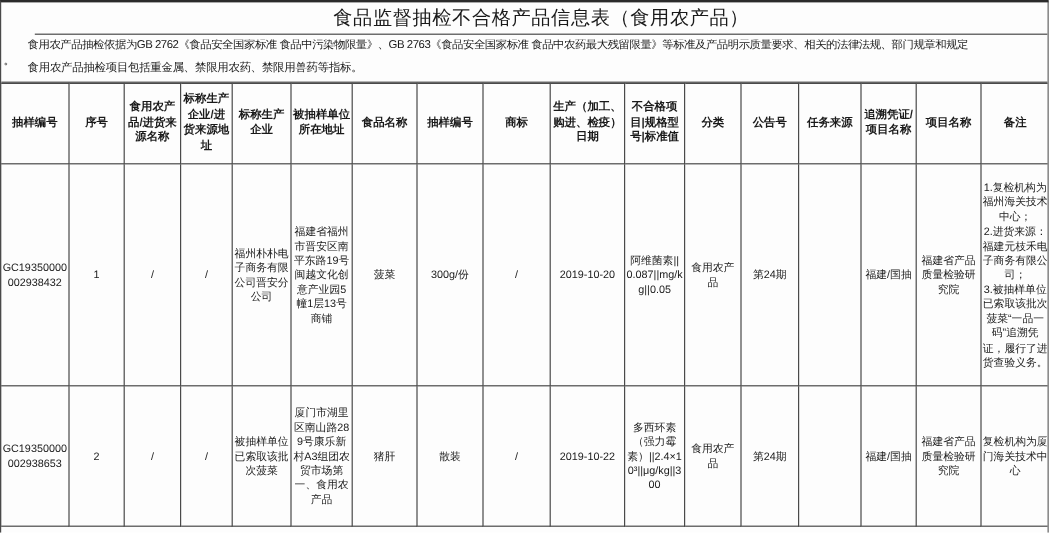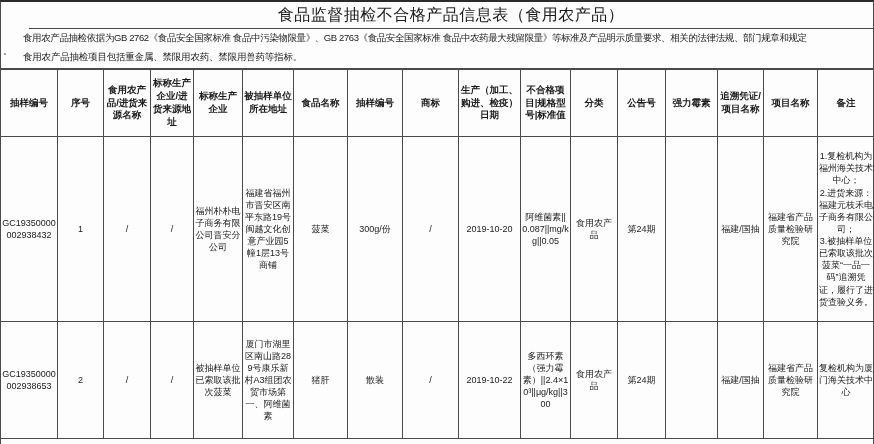--- a/index.html
+++ b/index.html
@@ -102,21 +102,21 @@
           <th>标称生产企业/进货来源地址</th>
           <th>标称生产企业</th>
           <th>被抽样单位所在地址</th>
           <th>食品名称</th>
           <th>抽样编号</th>
           <th>商标</th>
           <th>生产（加工、购进、检疫）日期</th>
           <th>不合格项目|规格型号|标准值</th>
           <th>分类</th>
           <th>公告号</th>
-          <th>强力霉素</th>
+          <th>任务来源</th>
           <th>追溯凭证/项目名称</th>
           <th>项目名称</th>
           <th>备注</th>
         </tr>
     </thead>
     <tbody>
         <tr style="height: 185px;">
           <td>GC19350000002938432</td>
           <td>1</td>
           <td>/</td>
@@ -136,21 +136,21 @@
           <td>1.复检机构为福州海关技术中心；
 2.进货来源：福建元枝禾电子商务有限公司；
 3.被抽样单位已索取该批次菠菜“一品一码”追溯凭证，履行了进货查验义务。</td>
         </tr>
         <tr style="height: 117px;">
           <td>GC19350000002938653</td>
           <td>2</td>
           <td>/</td>
           <td>/</td>
           <td>被抽样单位已索取该批次菠菜</td>
-          <td>厦门市湖里区南山路289号康乐新村A3组团农贸市场第一、阿维菌素</td>
+          <td>厦门市湖里区南山路289号康乐新村A3组团农贸市场第一、食用农产品</td>
           <td>猪肝</td>
           <td>散装</td>
           <td>/</td>
           <td>2019-10-22</td>
           <td>多西环素（强力霉素）||2.4×10³||μg/kg||300</td>
           <td>食用农产品</td>
           <td>第24期</td>
           <td></td>
           <td>福建/国抽</td>
           <td>福建省产品质量检验研究院</td>

